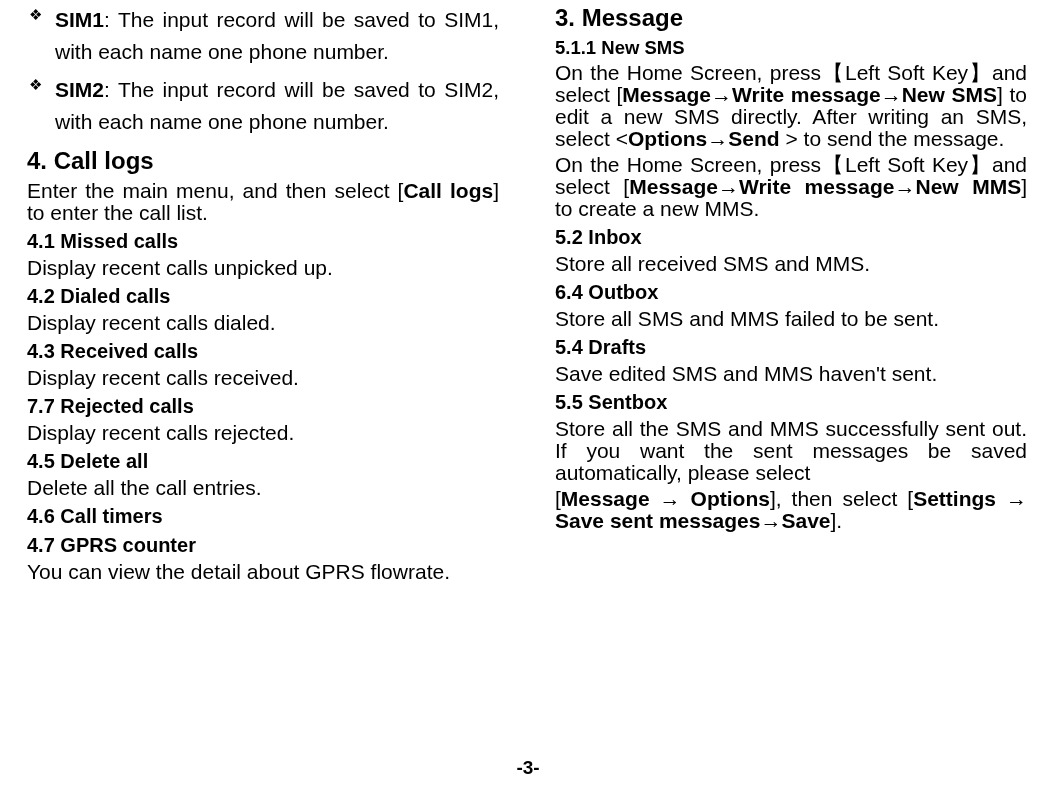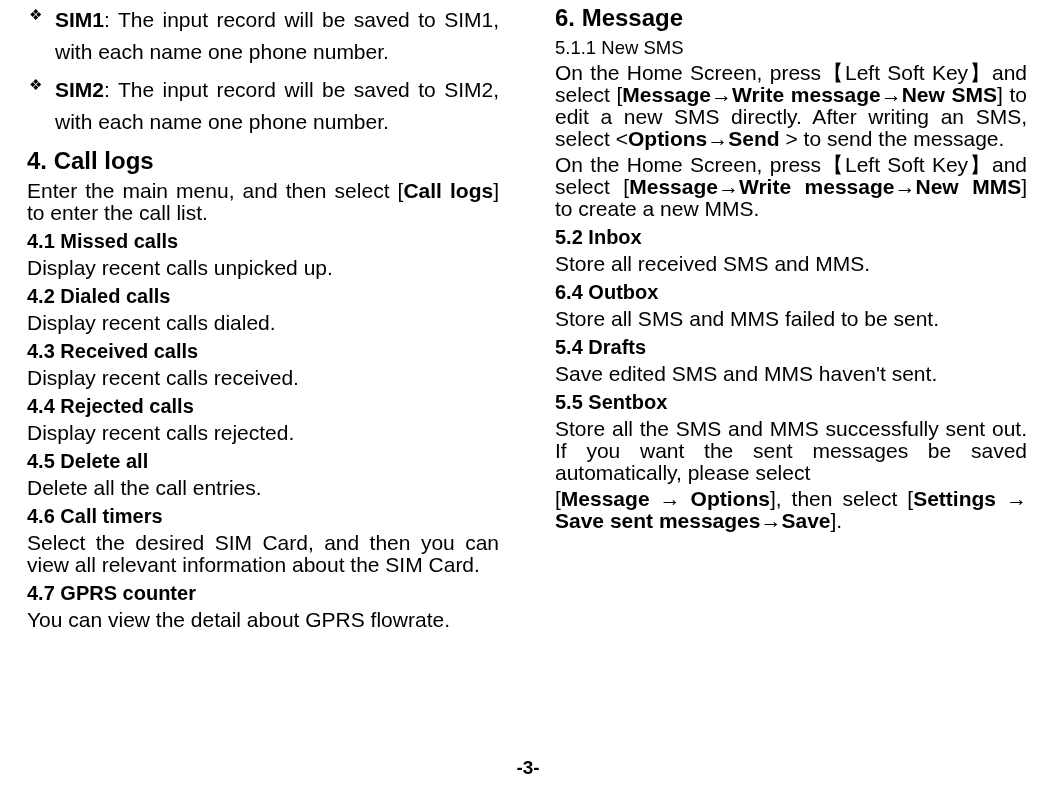--- a/index.html
+++ b/index.html
@@ -5,21 +5,21 @@
   * { margin:0; padding:0; box-sizing:border-box; }
   html,body { width:1056px; height:791px; background:#fff; font-family:Arial,Helvetica,sans-serif; color:#000; }
   .page { width:1056px; height:791px; padding:4px 20px 0 27px; position:relative; }
   .cols { display:flex; gap:56px; }
   .col { width:472px; }
   .bullet-row { display:flex; margin-bottom:6px; }
   .diamond { width:28px; flex:none; font-size:15px; line-height:22px; padding-left:2px; }
   .bullet-body { flex:1; font-size:21px; line-height:32px; text-align:justify; }
   .h-chapter { font-size:24px; font-weight:bold; margin:9px 0 5px 0; }
   .h-sec { font-size:20px; font-weight:bold; margin:6px 0 4px 0; }
-  .h-sub { font-size:18.5px; font-weight:normal; margin:5px 0 3px 0; }
+  .h-sub { font-size:18.5px; font-weight:bold; margin:5px 0 3px 0; }
   .para { font-size:21px; line-height:22px; text-align:justify; margin-bottom:4px; }
   .pagenum { position:absolute; bottom:12px; left:0; width:1056px; text-align:center; font-size:19px; font-weight:bold; }
   b { font-weight:bold; }
 </style>
 </head>
 <body>
 
 <div class="page">
   <div class="cols">
 
@@ -40,37 +40,36 @@
 
       <div class="h-sec">4.1 Missed calls</div>
       <div class="para">Display recent calls unpicked up.</div>
 
       <div class="h-sec">4.2 Dialed calls</div>
       <div class="para">Display recent calls dialed.</div>
 
       <div class="h-sec">4.3 Received calls</div>
       <div class="para">Display recent calls received.</div>
 
-      <div class="h-sec">4.4 Rejected calls</div>
+      <div class="h-sec">7.7 Rejected calls</div>
       <div class="para">Display recent calls rejected.</div>
 
       <div class="h-sec">4.5 Delete all</div>
       <div class="para">Delete all the call entries.</div>
 
       <div class="h-sec">4.6 Call timers</div>
-      <div class="para">Select the desired SIM Card, and then you can view all relevant information about the SIM Card.</div>
 
       <div class="h-sec">4.7 GPRS counter</div>
       <div class="para">You can view the detail about GPRS flowrate.</div>
 
     </div>
 
     <div class="col">
 
-      <div class="h-chapter" style="margin-top:0">6. Message</div>
+      <div class="h-chapter" style="margin-top:0">3. Message</div>
 
 
       <div class="h-sub">5.1.1 New SMS</div>
       <div class="para"><span>On the Home Screen, press【Left Soft Key】and select [</span><b>Message</b><span>→</span><b>Write message</b><span>→</span><b>New SMS</b><span>] to edit a new SMS directly. After writing an SMS, select &lt;</span><b>Options</b><span>→</span><b>Send</b><span> &gt; to send the message.</span></div>
 
       <div class="para"><span>On the Home Screen, press【Left Soft Key】and select [</span><b>Message</b><span>→</span><b>Write message</b><span>→</span><b>New MMS</b><span>] to create a new MMS.</span></div>
 
       <div class="h-sec">5.2 Inbox</div>
       <div class="para">Store all received SMS and MMS.</div>
 

